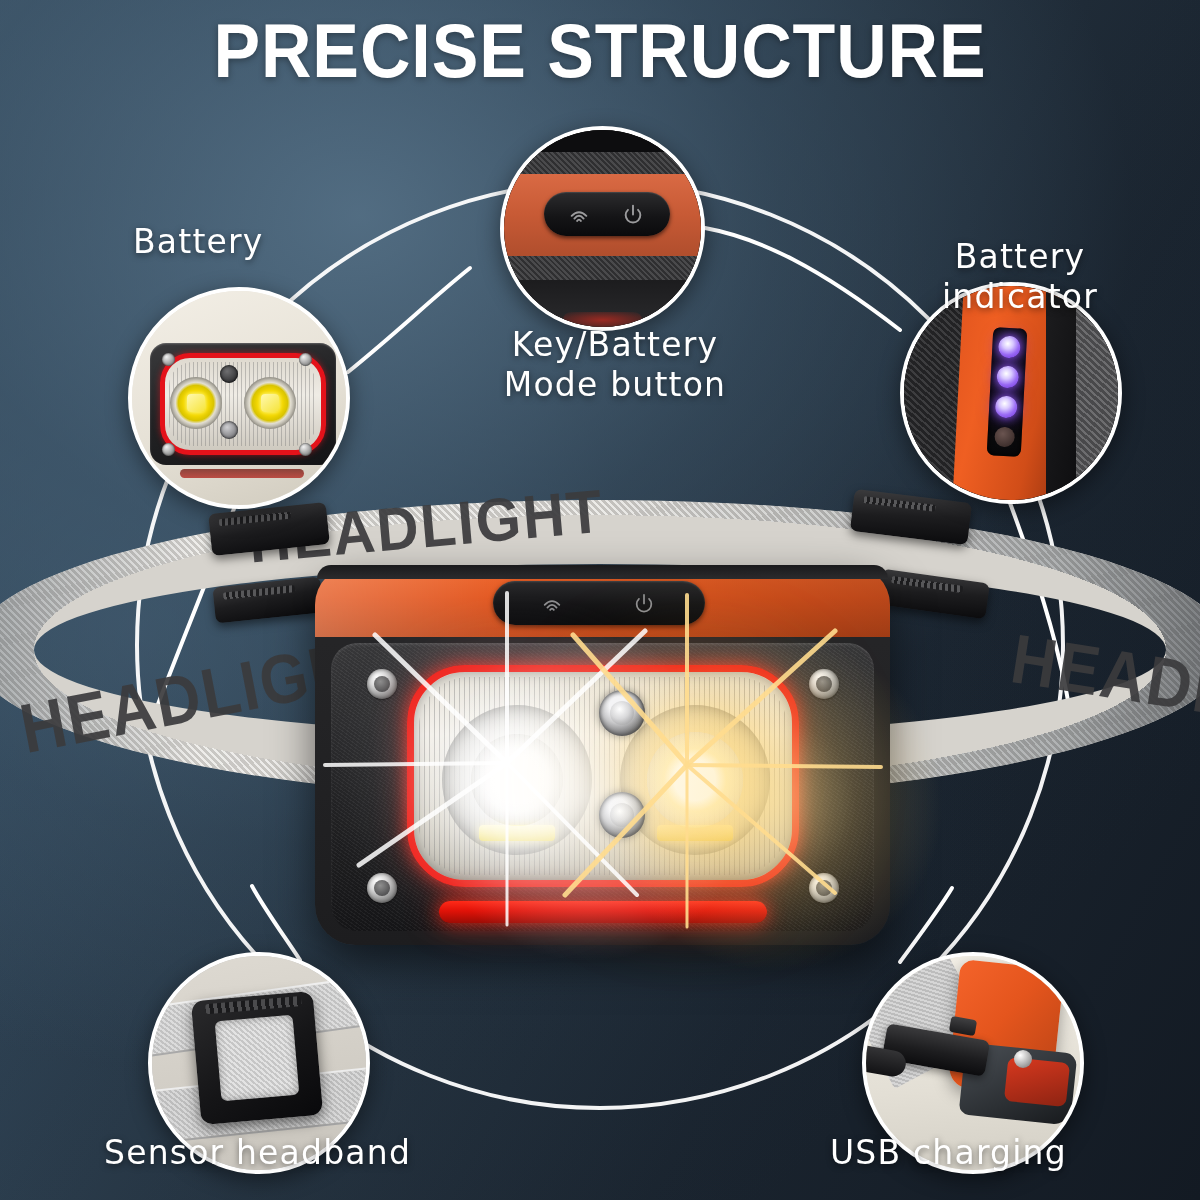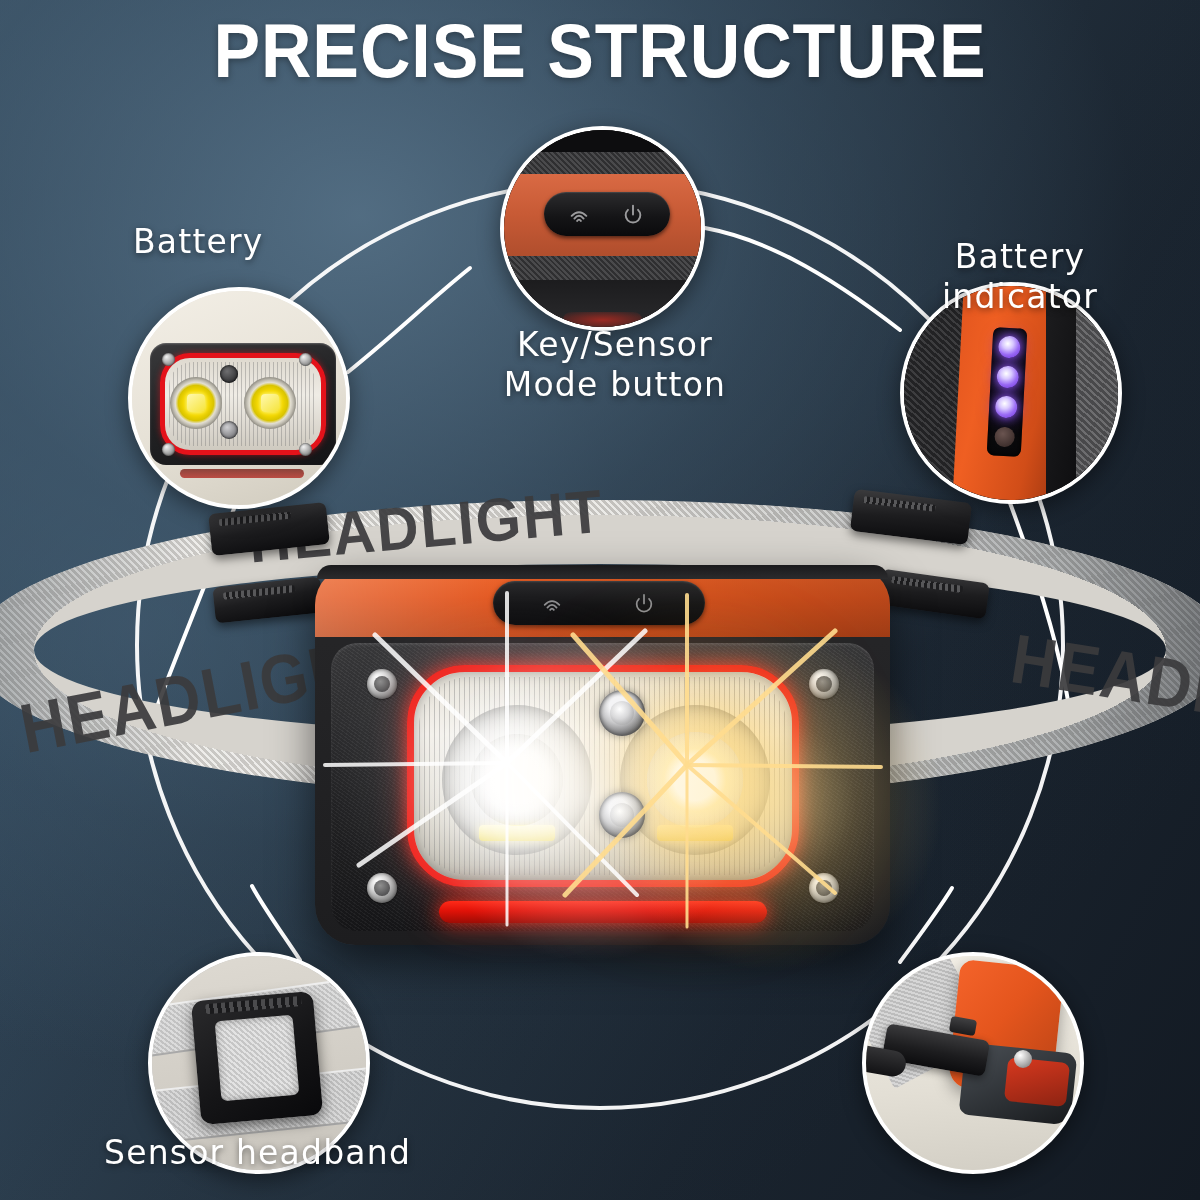--- a/index.html
+++ b/index.html
@@ -526,19 +526,20 @@
       <div class="usb-darkhead"></div>
       <div class="usb-redtrim"></div>
       <div class="usb-screw"></div>
       <div class="usb-plug"></div>
       <div class="usb-tab"></div>
       <div class="usb-cable"></div>
     </div>
   </div>
 
   <div class="label lbl-led">Battery</div>
-  <div class="label lbl-key">Key/Sensor
+  <div class="label lbl-key">Key/Battery
 Mode button</div>
   <div class="label lbl-batt">Battery
 indicator</div>
   <div class="label lbl-band">Sensor headband</div>
+  <div class="label lbl-usb">USB charging</div>
 
 </div>
 
 </body></html>

